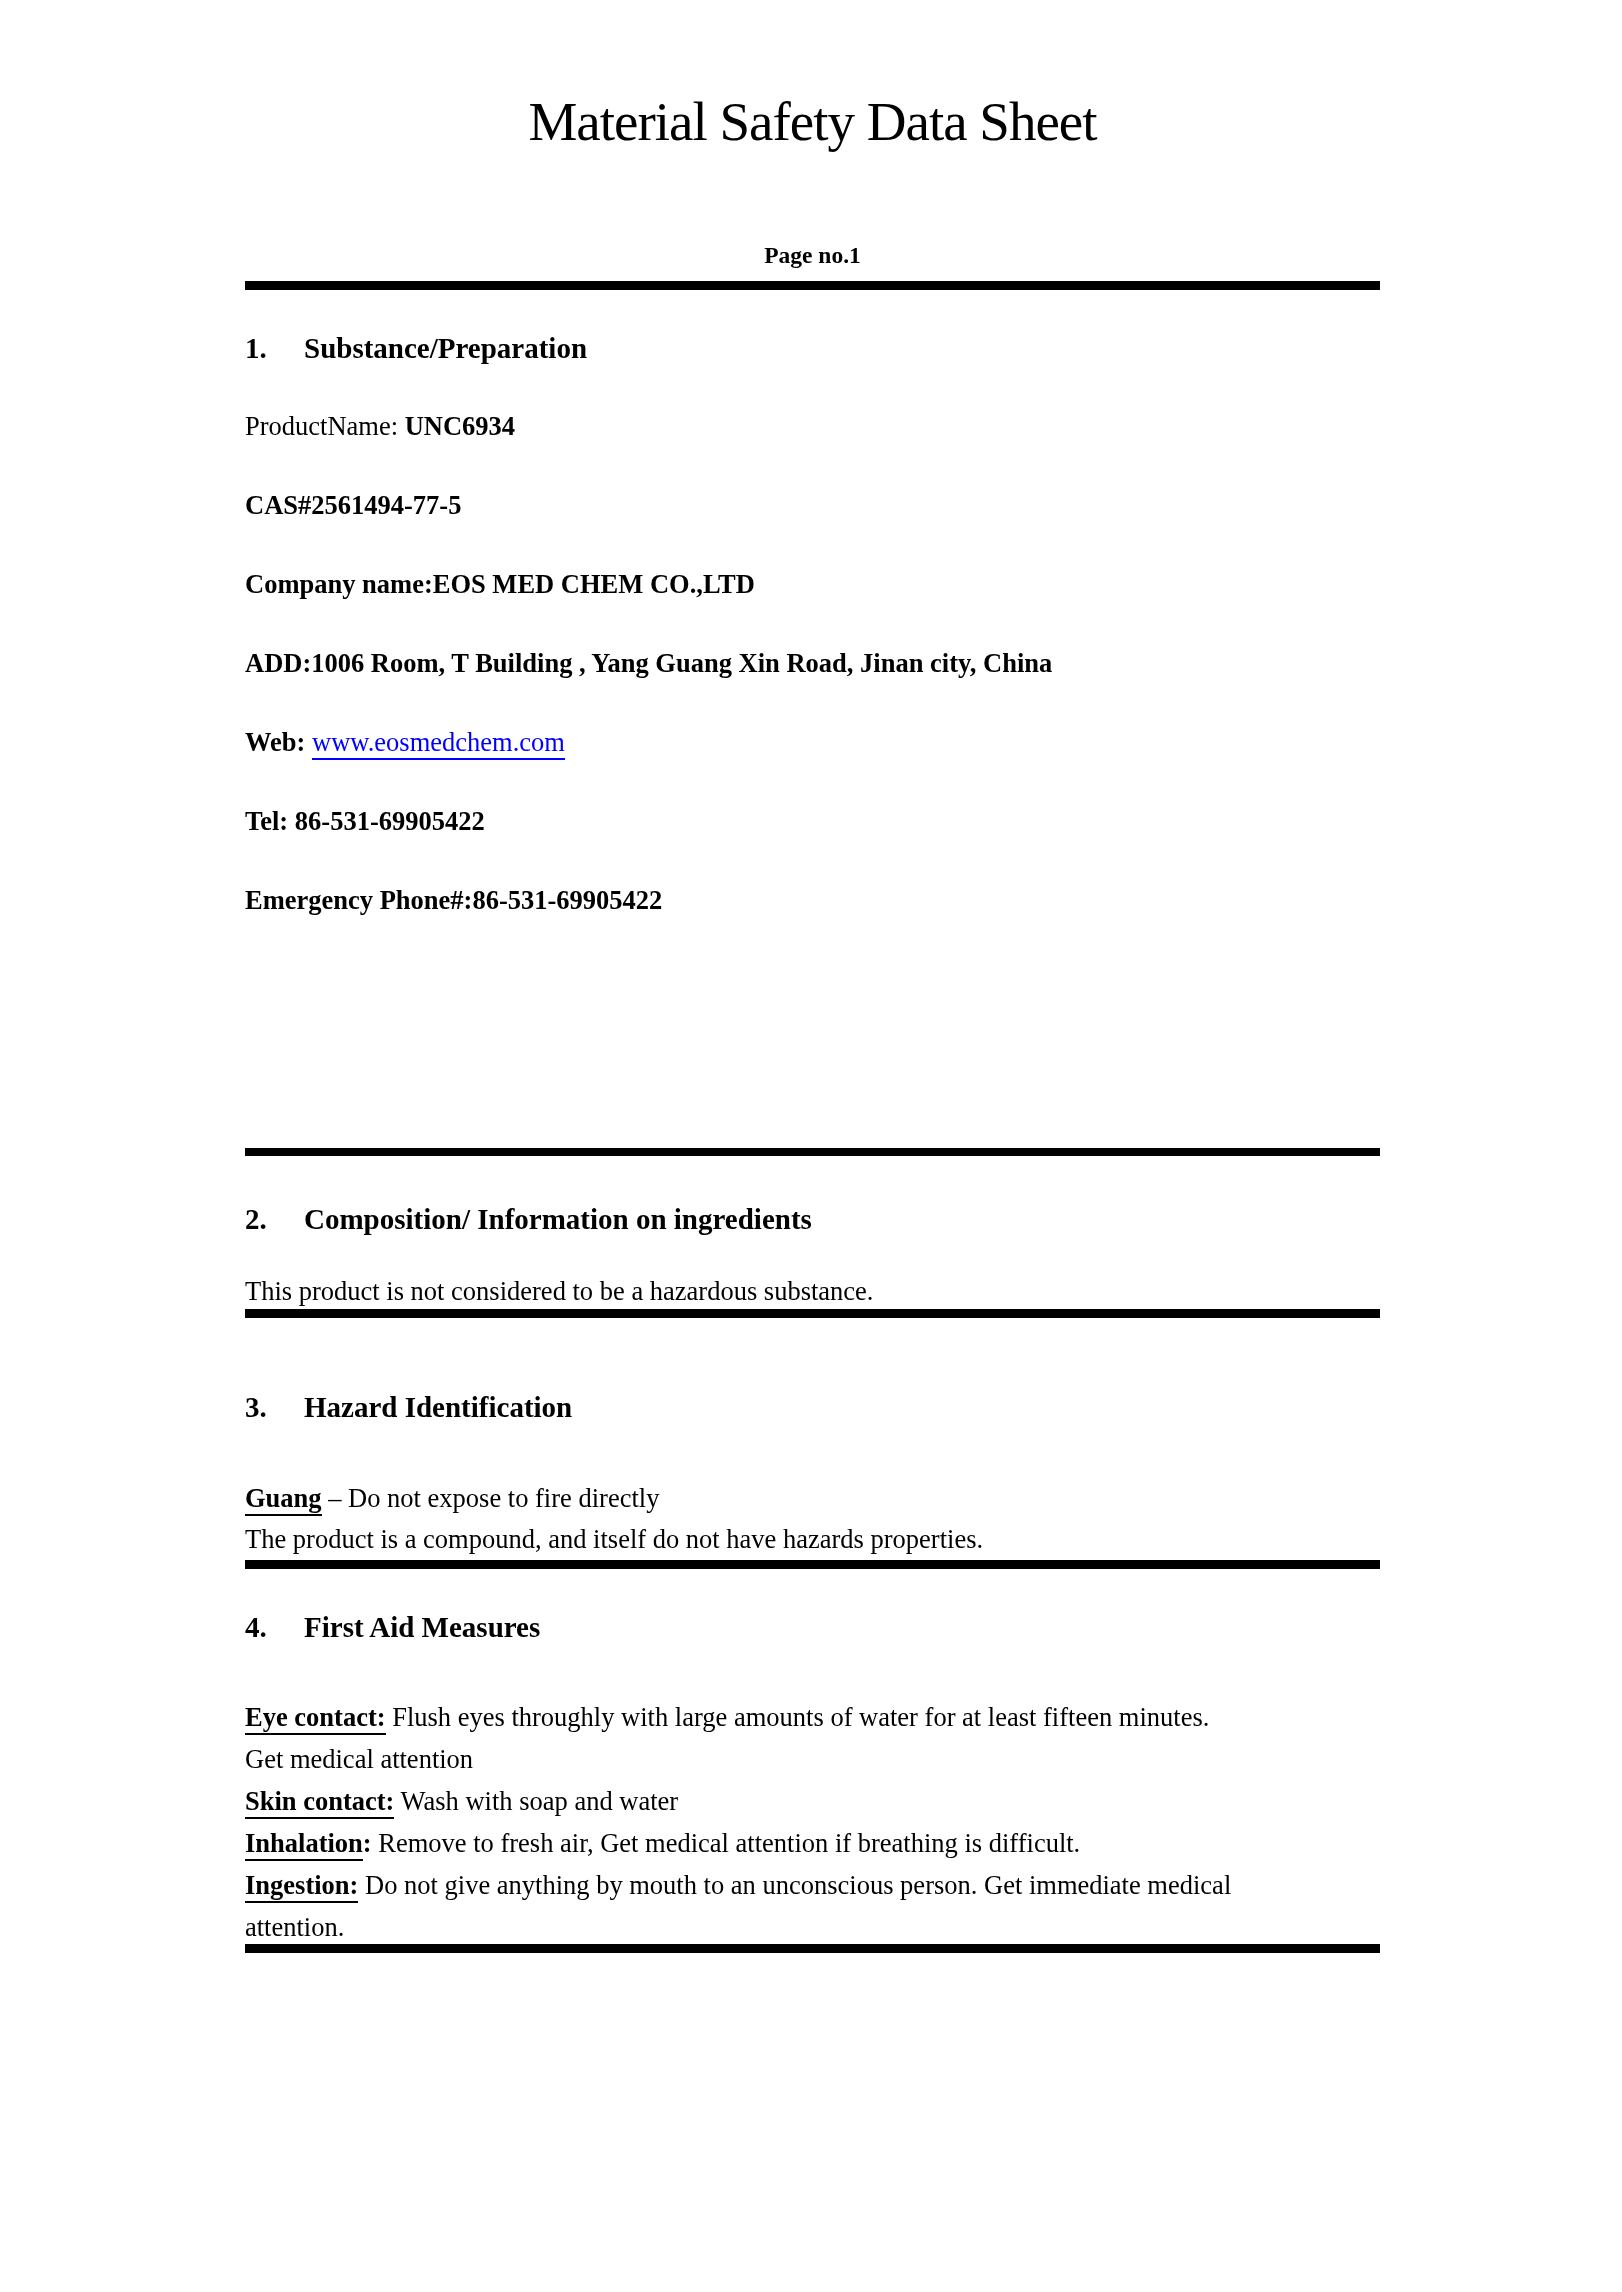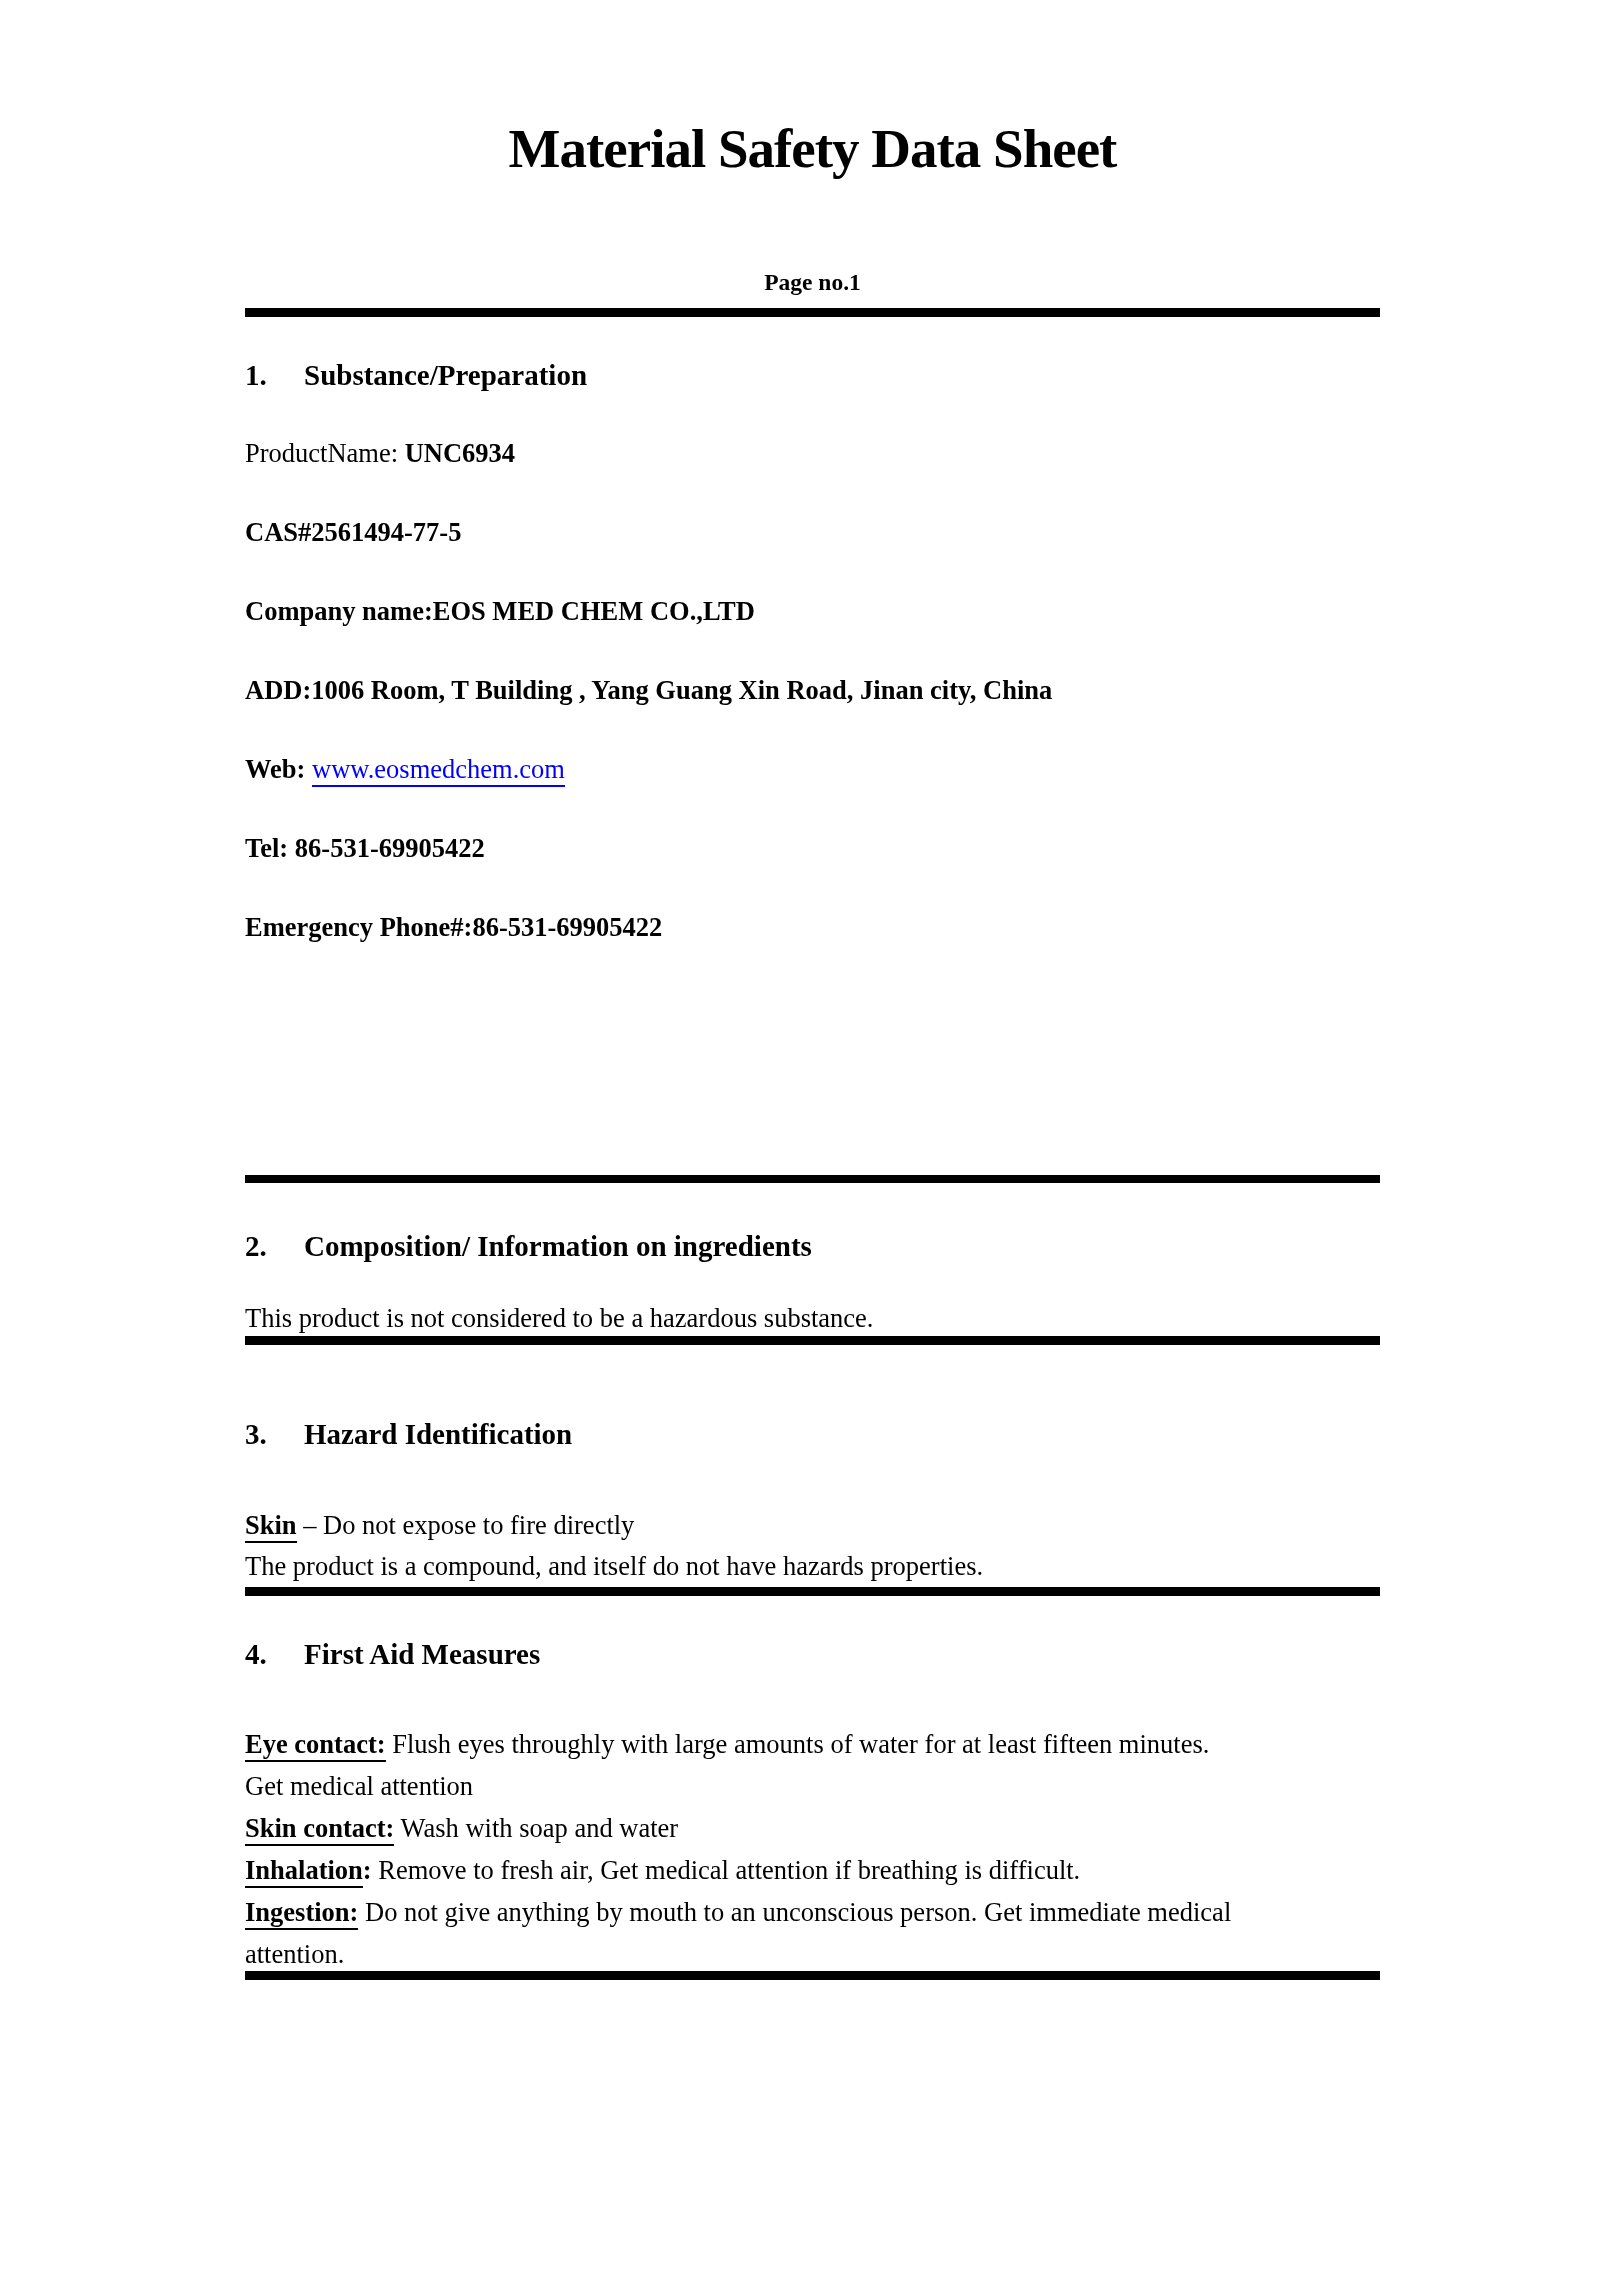--- a/index.html
+++ b/index.html
@@ -8,23 +8,23 @@
     position:relative;
     width:1622px;
     height:2293px;
     background:#ffffff;
     color:#000000;
     font-family:"Liberation Serif", "DejaVu Serif", serif;
     padding:0 242px 0 245px;
     overflow:hidden;
   }
   .doc-title {
-    padding-top:116px;
+    padding-top:89px;
     font-size:55px;
-    font-weight:700;
+    font-weight:400;
     line-height:65px;
     text-align:center;
     letter-spacing:-1px;
     white-space:nowrap;
   }
   .page-no {
     margin-top:87px;
     font-size:23.5px;
     font-weight:700;
     line-height:29px;
@@ -124,21 +124,21 @@
   <p class="body2">This product is not considered to be a hazardous substance.</p>
 
   <div class="rule rule-c"></div>
 
   <div class="sec-head sec3-head">
     <span class="sec-num">3.</span>
     <span>Hazard Identification</span>
   </div>
 
   <div class="sec3-body">
-    <div class="line"><span class="lbl">Skin</span>
+    <div class="line"><span class="lbl">Guang</span>
       <span>– Do not expose to fire directly</span></div>
     <div class="line">The product is a compound, and itself do not have hazards properties.</div>
   </div>
 
   <div class="rule rule-d"></div>
 
   <div class="sec-head sec4-head">
     <span class="sec-num">4.</span>
     <span>First Aid Measures</span>
   </div>

